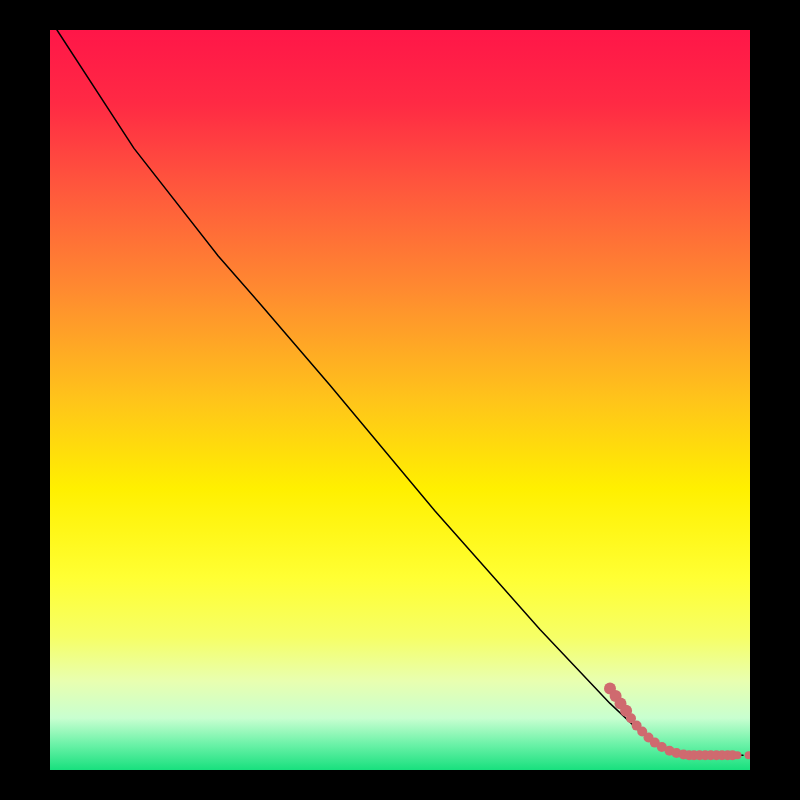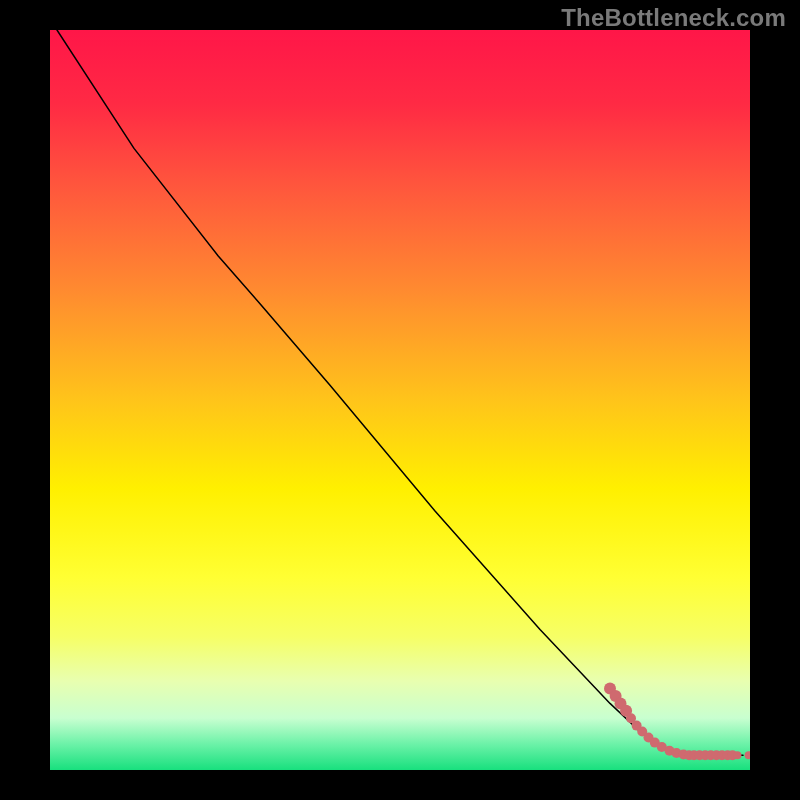--- a/index.html
+++ b/index.html
@@ -33,21 +33,20 @@
     top: 30px;
     width: 700px;
     height: 740px;
   }
   svg { display: block; }
 </style>
 </head>
 <body>
 
 <div class="frame">
-  <div class="watermark">TheBottleneck.com</div>
 
   <div class="plot">
     <svg id="chart-svg" width="700" height="740" viewBox="0 0 700 740">
       <defs>
         <linearGradient id="bg-grad" x1="0" y1="0" x2="0" y2="1">
             <stop offset="0.00%" stop-color="#ff1648"></stop>
             <stop offset="10.00%" stop-color="#ff2a44"></stop>
             <stop offset="22.00%" stop-color="#ff5a3c"></stop>
             <stop offset="35.00%" stop-color="#ff8a30"></stop>
             <stop offset="50.00%" stop-color="#ffc41a"></stop>

